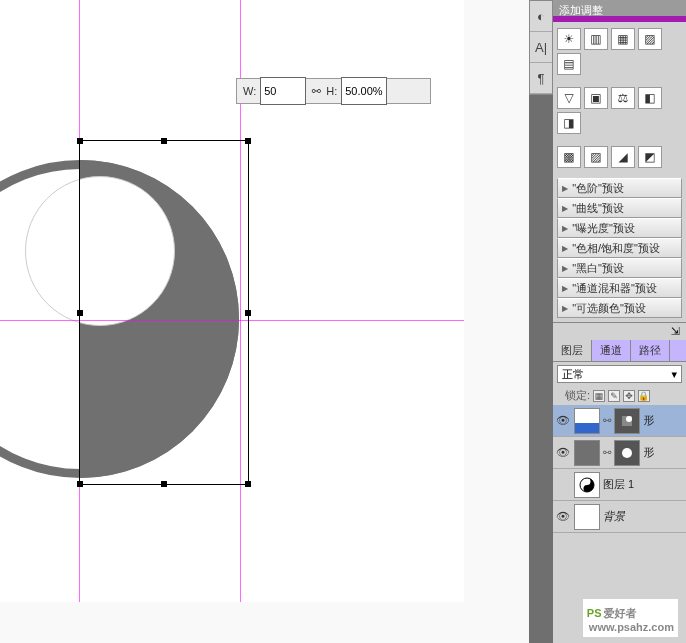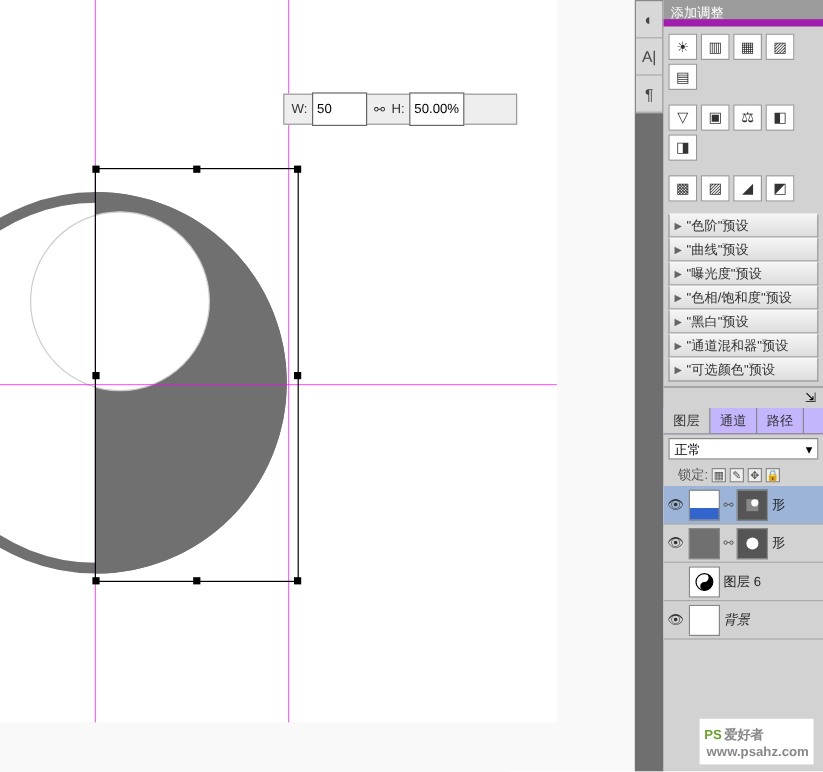--- a/index.html
+++ b/index.html
@@ -184,21 +184,21 @@
       <span class="layer-name">形</span>
     </div>
     <div class="layer">
       <div class="eye"></div>
       <div class="thumb">
           <svg width="18" height="18">
             <circle cx="9" cy="9" r="7" fill="none" stroke="#000" stroke-width="1"></circle>
             <path d="M9 2 A7 7 0 0 1 9 16 A3.5 3.5 0 0 1 9 9 A3.5 3.5 0 0 0 9 2" fill="#000"></path>
           </svg>
         </div>
-      <span class="layer-name">图层 6</span>
+      <span class="layer-name">图层 1</span>
     </div>
     <div class="layer">
       <div class="eye">👁</div>
       <div class="thumb"></div>
       <span class="layer-name" style="font-style:italic">背景</span>
     </div>
   </div>
 </div>
 
 <div class="watermark">

